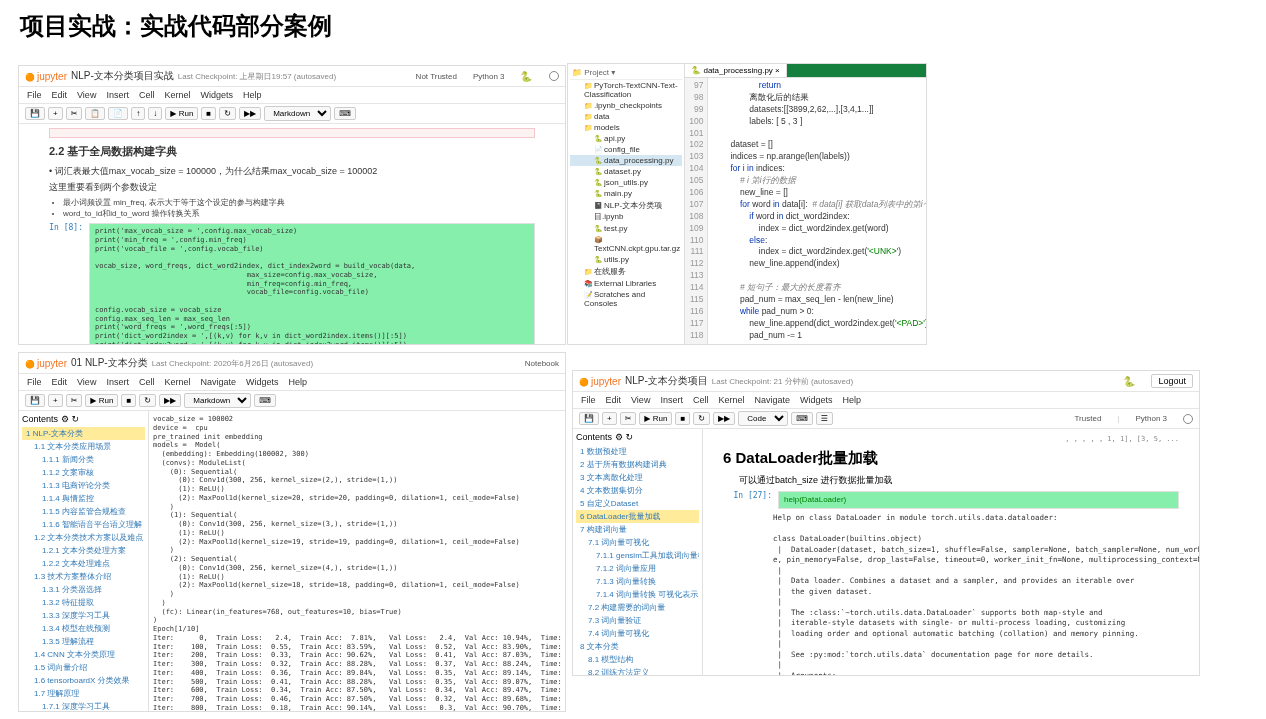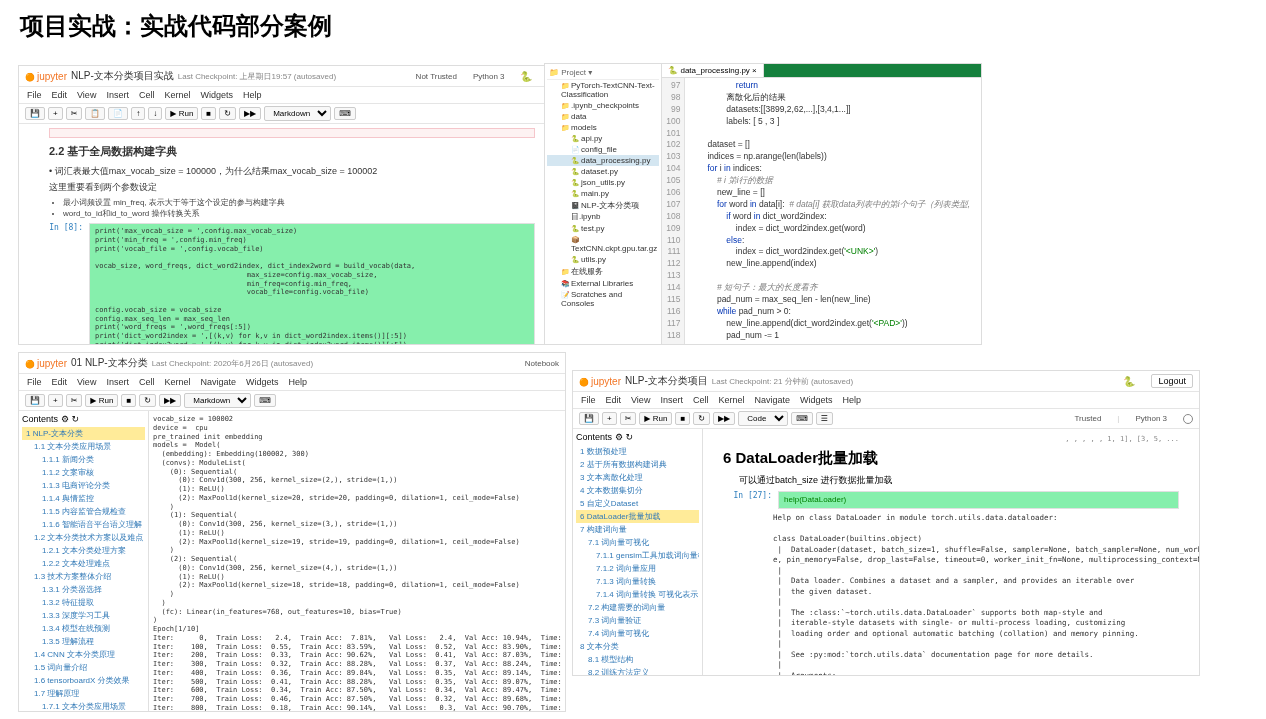--- a/index.html
+++ b/index.html
@@ -23,21 +23,21 @@
 .tbtn{border:1px solid #ccc;background:#f8f8f8;padding:1px 4px;cursor:pointer;font-size:8px;border-radius:2px}
 .notebook-body{padding:4px 30px;font-size:9px;color:#333;overflow:auto}
 .md-h{font-weight:bold;font-size:11px;margin:6px 0}
 .md-text{font-size:9px;margin:3px 0;color:#333}
 .md-list{margin-left:14px;font-size:8px;color:#444}
 .code-cell{display:flex;margin-top:4px}
 .in-prompt{color:#2e7ebd;font-size:8px;font-family:monospace;width:40px;text-align:right;padding-right:6px}
 .code-area{flex:1;background:#86efac;border:1px solid #e0e0e0;padding:3px 5px;font-family:monospace;font-size:7px;line-height:1.25;white-space:pre;overflow:hidden;color:#333}
 .c-green{color:#008000}
 
-.p2{left:544px;top:63px;width:438px;height:282px;display:flex}
+.p2{left:567px;top:63px;width:360px;height:282px;display:flex}
 .ide-tree{width:155px;border-right:1px solid #ddd;background:#fff;font-size:8px;padding:2px}
 .ide-tree-hdr{font-size:8px;color:#666;padding:2px;border-bottom:1px solid #eee}
 .tree-item{padding:1px 2px 1px 14px;color:#333;cursor:pointer}
 .tree-item.l2{padding-left:24px}
 .tree-item.sel{background:#d4e6f1}
 .tree-icon{display:inline-block;width:10px;font-size:7px}
 .ide-editor{flex:1;display:flex;flex-direction:column}
 .ide-tabs{display:flex;font-size:8px;background:#15803d;border-bottom:1px solid #ddd}
 .ide-tab{padding:2px 6px;background:#fff;border-right:1px solid #ddd}
 .ide-code{flex:1;display:flex;font-family:monospace;font-size:8.5px;line-height:1.4}
@@ -276,21 +276,21 @@
           <div class="toc-item l2">1.3 技术方案整体介绍</div>
           <div class="toc-item l3">1.3.1 分类器选择</div>
           <div class="toc-item l3">1.3.2 特征提取</div>
           <div class="toc-item l3">1.3.3 深度学习工具</div>
           <div class="toc-item l3">1.3.4 模型在线预测</div>
           <div class="toc-item l3">1.3.5 理解流程</div>
           <div class="toc-item l2">1.4 CNN 文本分类原理</div>
           <div class="toc-item l2">1.5 词向量介绍</div>
           <div class="toc-item l2">1.6 tensorboardX 分类效果</div>
           <div class="toc-item l2">1.7 理解原理</div>
-          <div class="toc-item l3">1.7.1 文本分类应用场景</div>
+          <div class="toc-item l3">1.7.1 深度学习工具</div>
         </div>
     </div>
     <div class="nb-output">vocab_size = 100002
 device =  cpu
 pre_trained init embedding
 models =  Model(
   (embedding): Embedding(100002, 300)
   (convs): ModuleList(
     (0): Sequential(
       (0): Conv1d(300, 256, kernel_size=(2,), stride=(1,))

